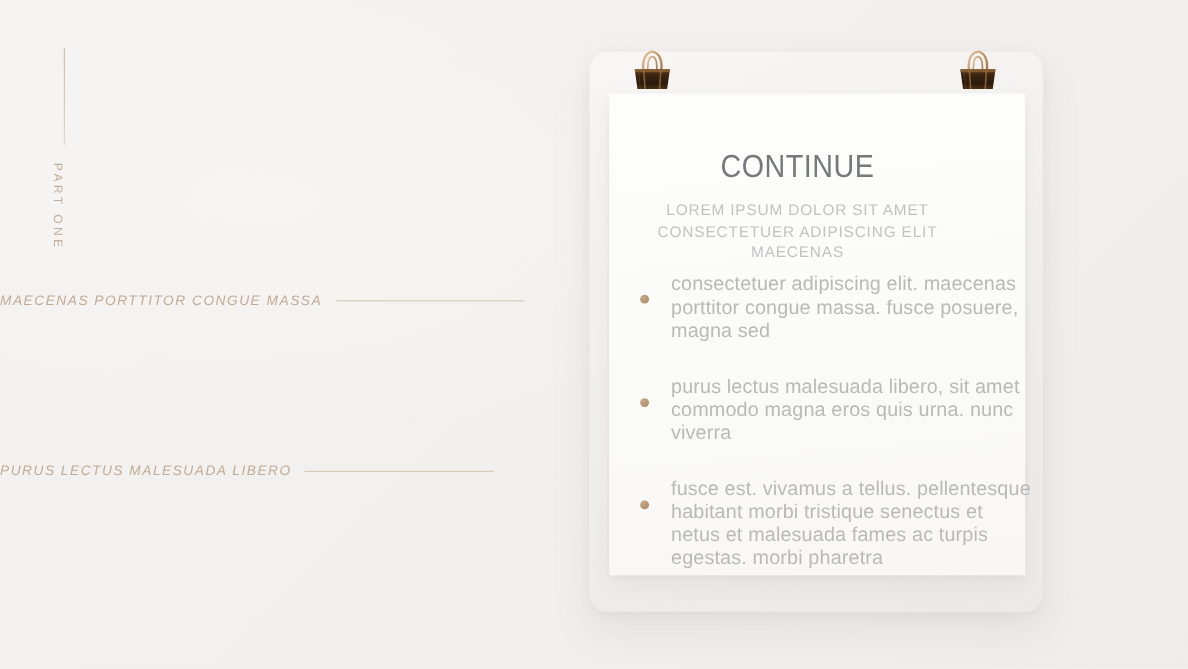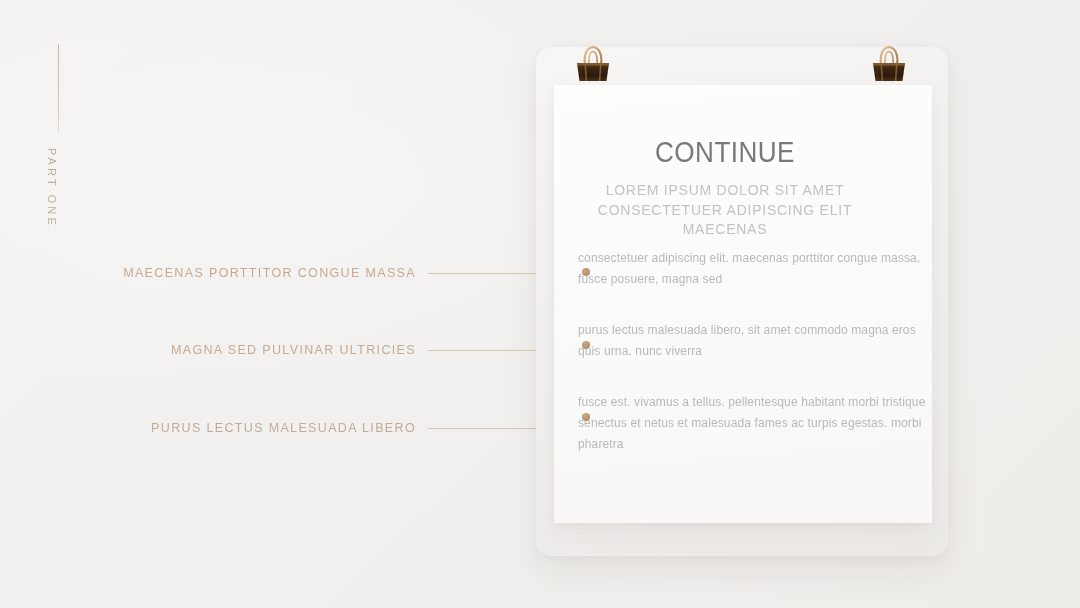--- a/index.html
+++ b/index.html
@@ -59,24 +59,24 @@
     left: 0;
     top: 0;
     width: 600px;
     height: 608px;
   }
   .callout {
     position: absolute;
     height: 18px;
     display: flex;
     align-items: center;
-    justify-content: flex-end;
     width: 100%;
     padding-right: 0;
     box-sizing: border-box;
+    font-style: italic;
   }
   .callout-text {
     font-size: 12.5px;
     letter-spacing: 1.35px;
     color: #c2ab95;
     white-space: nowrap;
     text-transform: uppercase;
   }
   .callout-line {
     height: 1px;
@@ -164,21 +164,22 @@
   }
   .bullet-dot {
     position: absolute;
     left: 4px;
     width: 8px;
     height: 8px;
     border-radius: 50%;
     background: radial-gradient(circle at 34% 30%, #c9a985 0%, #b08f6c 70%, #9c7d5c 100%);
   }
   .bullet-text {
-    font-size: 12px;
+    margin-left: 32px;
+    font-size: 18px;
     line-height: 21px;
     color: #b9b9ba;
     letter-spacing: 0.12px;
     font-weight: 400;
   }
 </style>
 </head>
 <body>
 
 <div class="slide">
@@ -188,24 +189,20 @@
     <div class="part-label">PART ONE</div>
   </div>
 
   <div class="callouts">
 
     <div class="callout" style="top:264px;">
       <span class="callout-text">MAECENAS PORTTITOR CONGUE MASSA</span>
       <span class="callout-line" style="width:172px;"></span>
     </div>
 
-    <div class="callout" style="top:341px;">
-      <span class="callout-text">MAGNA SED PULVINAR ULTRICIES</span>
-      <span class="callout-line" style="width:172px;"></span>
-    </div>
 
     <div class="callout" style="top:419px;">
       <span class="callout-text">PURUS LECTUS MALESUADA LIBERO</span>
       <span class="callout-line" style="width:172px;"></span>
     </div>
 
   </div>
 
   <div class="paper-wrap">
     <div class="paper-back"></div>

